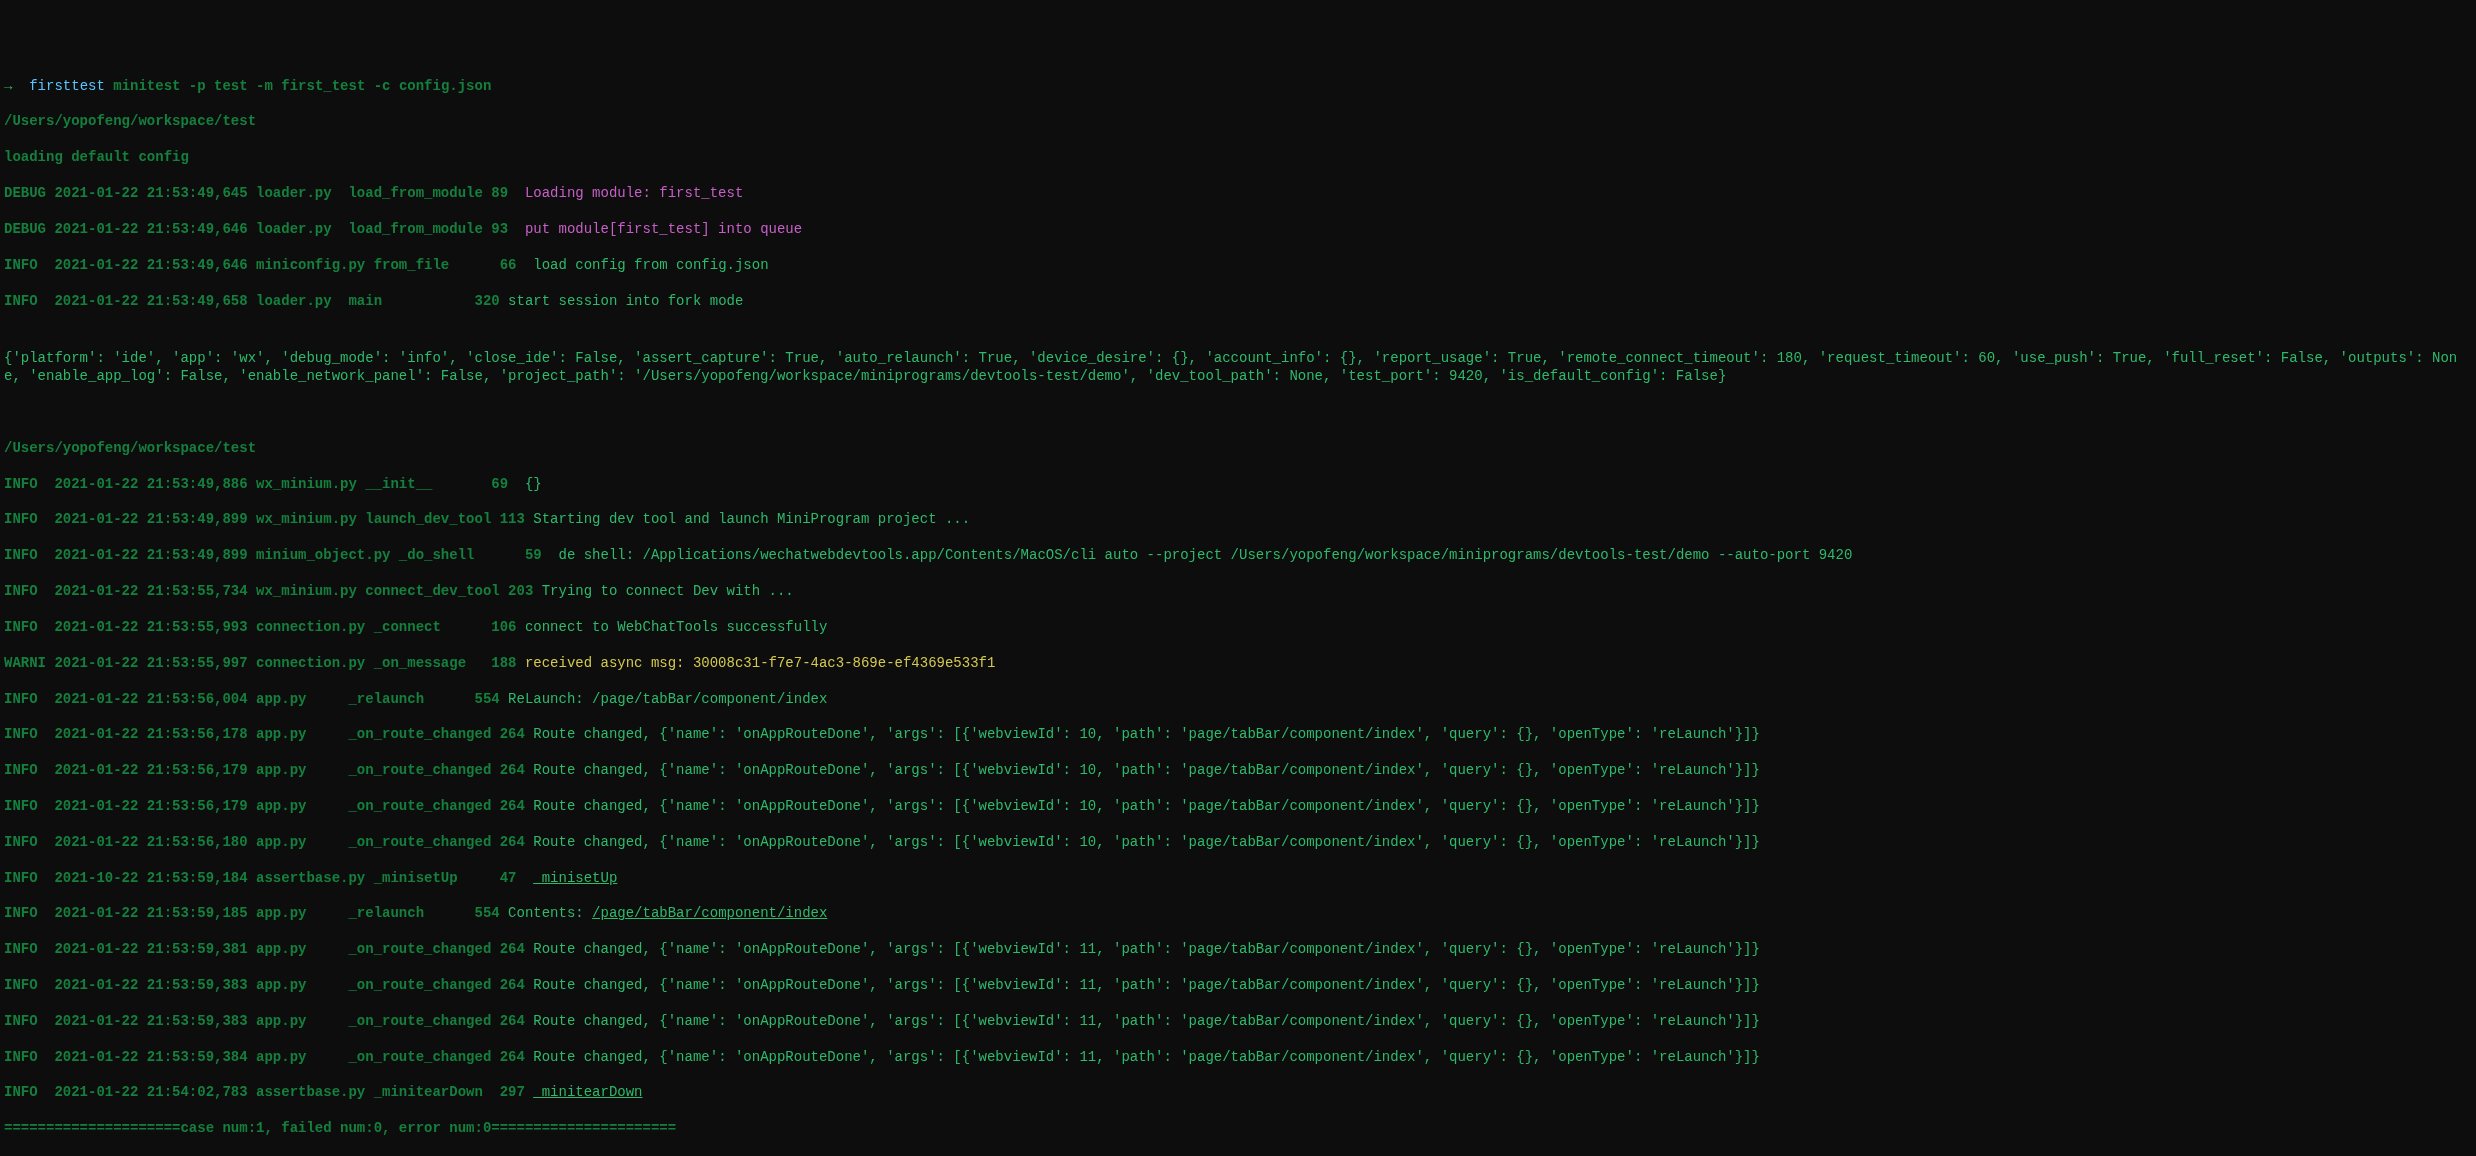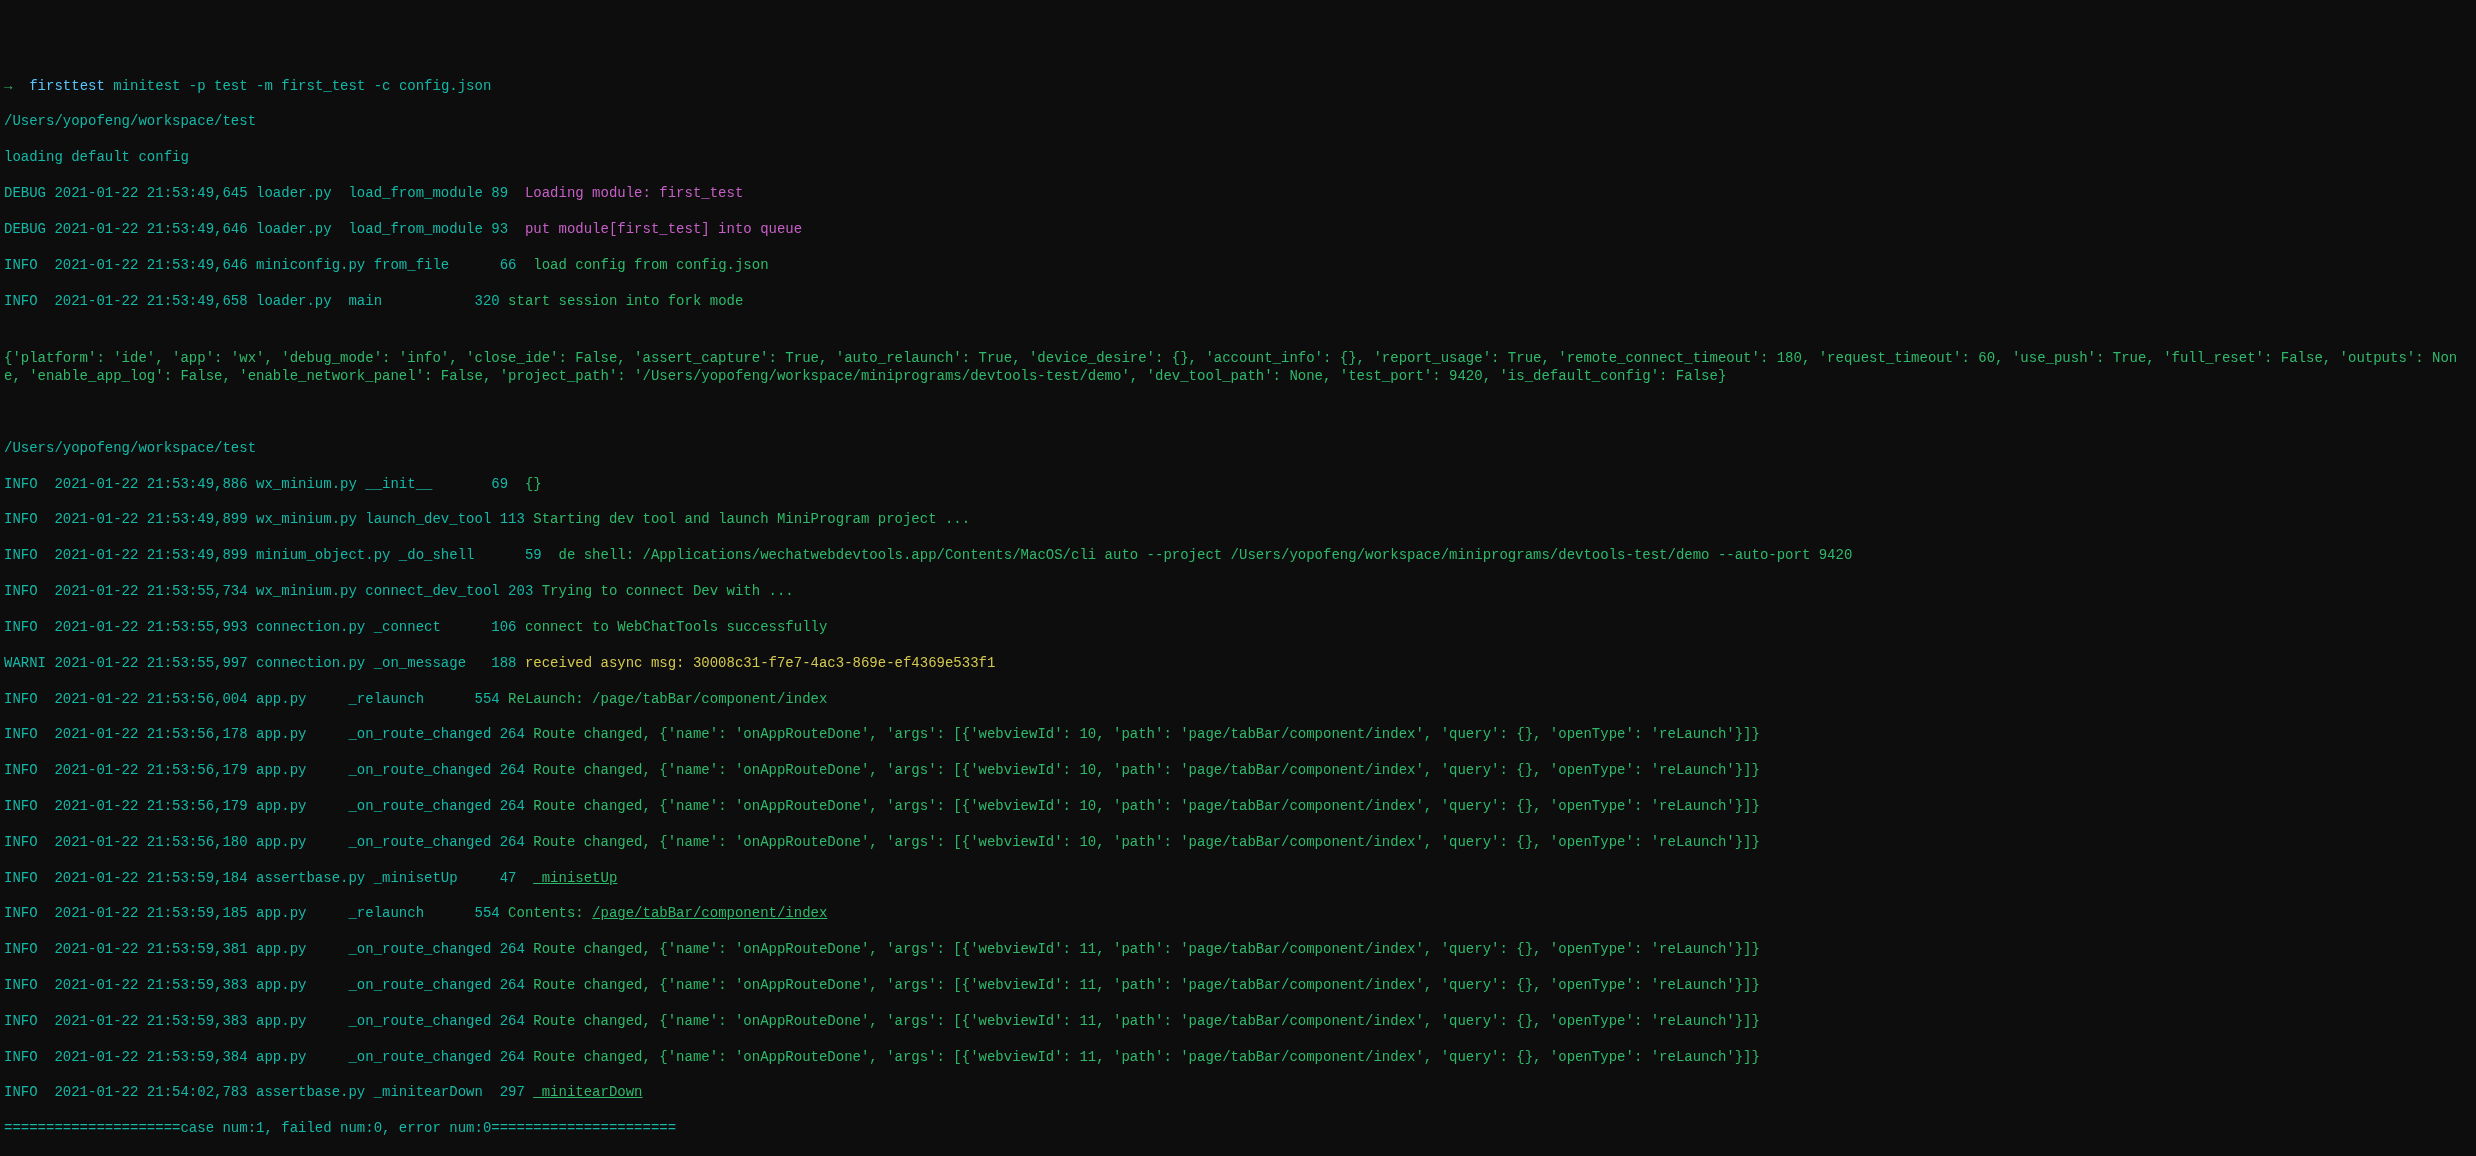--- a/index.html
+++ b/index.html
@@ -12,21 +12,21 @@
     padding: 6px 4px 8px 4px;
     white-space: pre-wrap;
     word-break: break-all;
     width: 2476px;
     min-height: 1156px;
     position: relative;
   }
   .line { display: block; }
   .prompt-arrow { color: #2fb96b; }
   .prompt-name { color: #59c6ff; font-weight: normal; }
-  .white { color: #14b8a6; }
+  .white { color: #15803d; font-weight: bold; }
   .magenta { color: #c85fc8; }
   .green { color: #2fb96b; margin-top: 22px; }
   .yellow { color: #d4c94e; }
   .underline { text-decoration: underline; text-align: right; }
 </style>
 </head>
 <body>
 
 
 
@@ -44,21 +44,21 @@
 <div class="line"><span class="white">INFO  2021-01-22 21:53:49,899 wx_minium.py launch_dev_tool 113 </span><span class="green">Starting dev tool and launch MiniProgram project ...</span></div>
 <div class="line"><span class="white">INFO  2021-01-22 21:53:49,899 minium_object.py _do_shell      59  </span><span class="green">de shell: /Applications/wechatwebdevtools.app/Contents/MacOS/cli auto --project /Users/yopofeng/workspace/miniprograms/devtools-test/demo --auto-port 9420</span></div>
 <div class="line"><span class="white">INFO  2021-01-22 21:53:55,734 wx_minium.py connect_dev_tool 203 </span><span class="green">Trying to connect Dev with ...</span></div>
 <div class="line"><span class="white">INFO  2021-01-22 21:53:55,993 connection.py _connect      106 </span><span class="green">connect to WebChatTools successfully</span></div>
 <div class="line"><span class="white">WARNI 2021-01-22 21:53:55,997 connection.py _on_message   188 </span><span class="yellow">received async msg: 30008c31-f7e7-4ac3-869e-ef4369e533f1</span></div>
 <div class="line"><span class="white">INFO  2021-01-22 21:53:56,004 app.py     _relaunch      554 </span><span class="green">ReLaunch: /page/tabBar/component/index</span></div>
 <div class="line"><span class="white">INFO  2021-01-22 21:53:56,178 app.py     _on_route_changed 264 </span><span class="green">Route changed, {'name': 'onAppRouteDone', 'args': [{'webviewId': 10, 'path': 'page/tabBar/component/index', 'query': {}, 'openType': 'reLaunch'}]}</span></div>
 <div class="line"><span class="white">INFO  2021-01-22 21:53:56,179 app.py     _on_route_changed 264 </span><span class="green">Route changed, {'name': 'onAppRouteDone', 'args': [{'webviewId': 10, 'path': 'page/tabBar/component/index', 'query': {}, 'openType': 'reLaunch'}]}</span></div>
 <div class="line"><span class="white">INFO  2021-01-22 21:53:56,179 app.py     _on_route_changed 264 </span><span class="green">Route changed, {'name': 'onAppRouteDone', 'args': [{'webviewId': 10, 'path': 'page/tabBar/component/index', 'query': {}, 'openType': 'reLaunch'}]}</span></div>
 <div class="line"><span class="white">INFO  2021-01-22 21:53:56,180 app.py     _on_route_changed 264 </span><span class="green">Route changed, {'name': 'onAppRouteDone', 'args': [{'webviewId': 10, 'path': 'page/tabBar/component/index', 'query': {}, 'openType': 'reLaunch'}]}</span></div>
-<div class="line"><span class="white">INFO  2021-01-22 21:53:59,184 assertbase.py _minisetUp     47  </span><span class="green underline">_minisetUp</span></div>
+<div class="line"><span class="white">INFO  2021-10-22 21:53:59,184 assertbase.py _minisetUp     47  </span><span class="green underline">_minisetUp</span></div>
 <div class="line"><span class="white">INFO  2021-01-22 21:53:59,185 app.py     _relaunch      554 </span><span class="green">Contents: </span><span class="green underline">/page/tabBar/component/index</span></div>
 <div class="line"><span class="white">INFO  2021-01-22 21:53:59,381 app.py     _on_route_changed 264 </span><span class="green">Route changed, {'name': 'onAppRouteDone', 'args': [{'webviewId': 11, 'path': 'page/tabBar/component/index', 'query': {}, 'openType': 'reLaunch'}]}</span></div>
 <div class="line"><span class="white">INFO  2021-01-22 21:53:59,383 app.py     _on_route_changed 264 </span><span class="green">Route changed, {'name': 'onAppRouteDone', 'args': [{'webviewId': 11, 'path': 'page/tabBar/component/index', 'query': {}, 'openType': 'reLaunch'}]}</span></div>
 <div class="line"><span class="white">INFO  2021-01-22 21:53:59,383 app.py     _on_route_changed 264 </span><span class="green">Route changed, {'name': 'onAppRouteDone', 'args': [{'webviewId': 11, 'path': 'page/tabBar/component/index', 'query': {}, 'openType': 'reLaunch'}]}</span></div>
 <div class="line"><span class="white">INFO  2021-01-22 21:53:59,384 app.py     _on_route_changed 264 </span><span class="green">Route changed, {'name': 'onAppRouteDone', 'args': [{'webviewId': 11, 'path': 'page/tabBar/component/index', 'query': {}, 'openType': 'reLaunch'}]}</span></div>
 <div class="line"><span class="white">INFO  2021-01-22 21:54:02,783 assertbase.py _minitearDown  297 </span><span class="green underline">_minitearDown</span></div>
 <div class="line white">=====================case num:1, failed num:0, error num:0======================</div>
 <div class="line"><span class="white">INFO  2021-01-22 21:54:12,795 session.py run            75  </span><span class="green">case queue is empty, test complete, release None</span></div>
 
 

